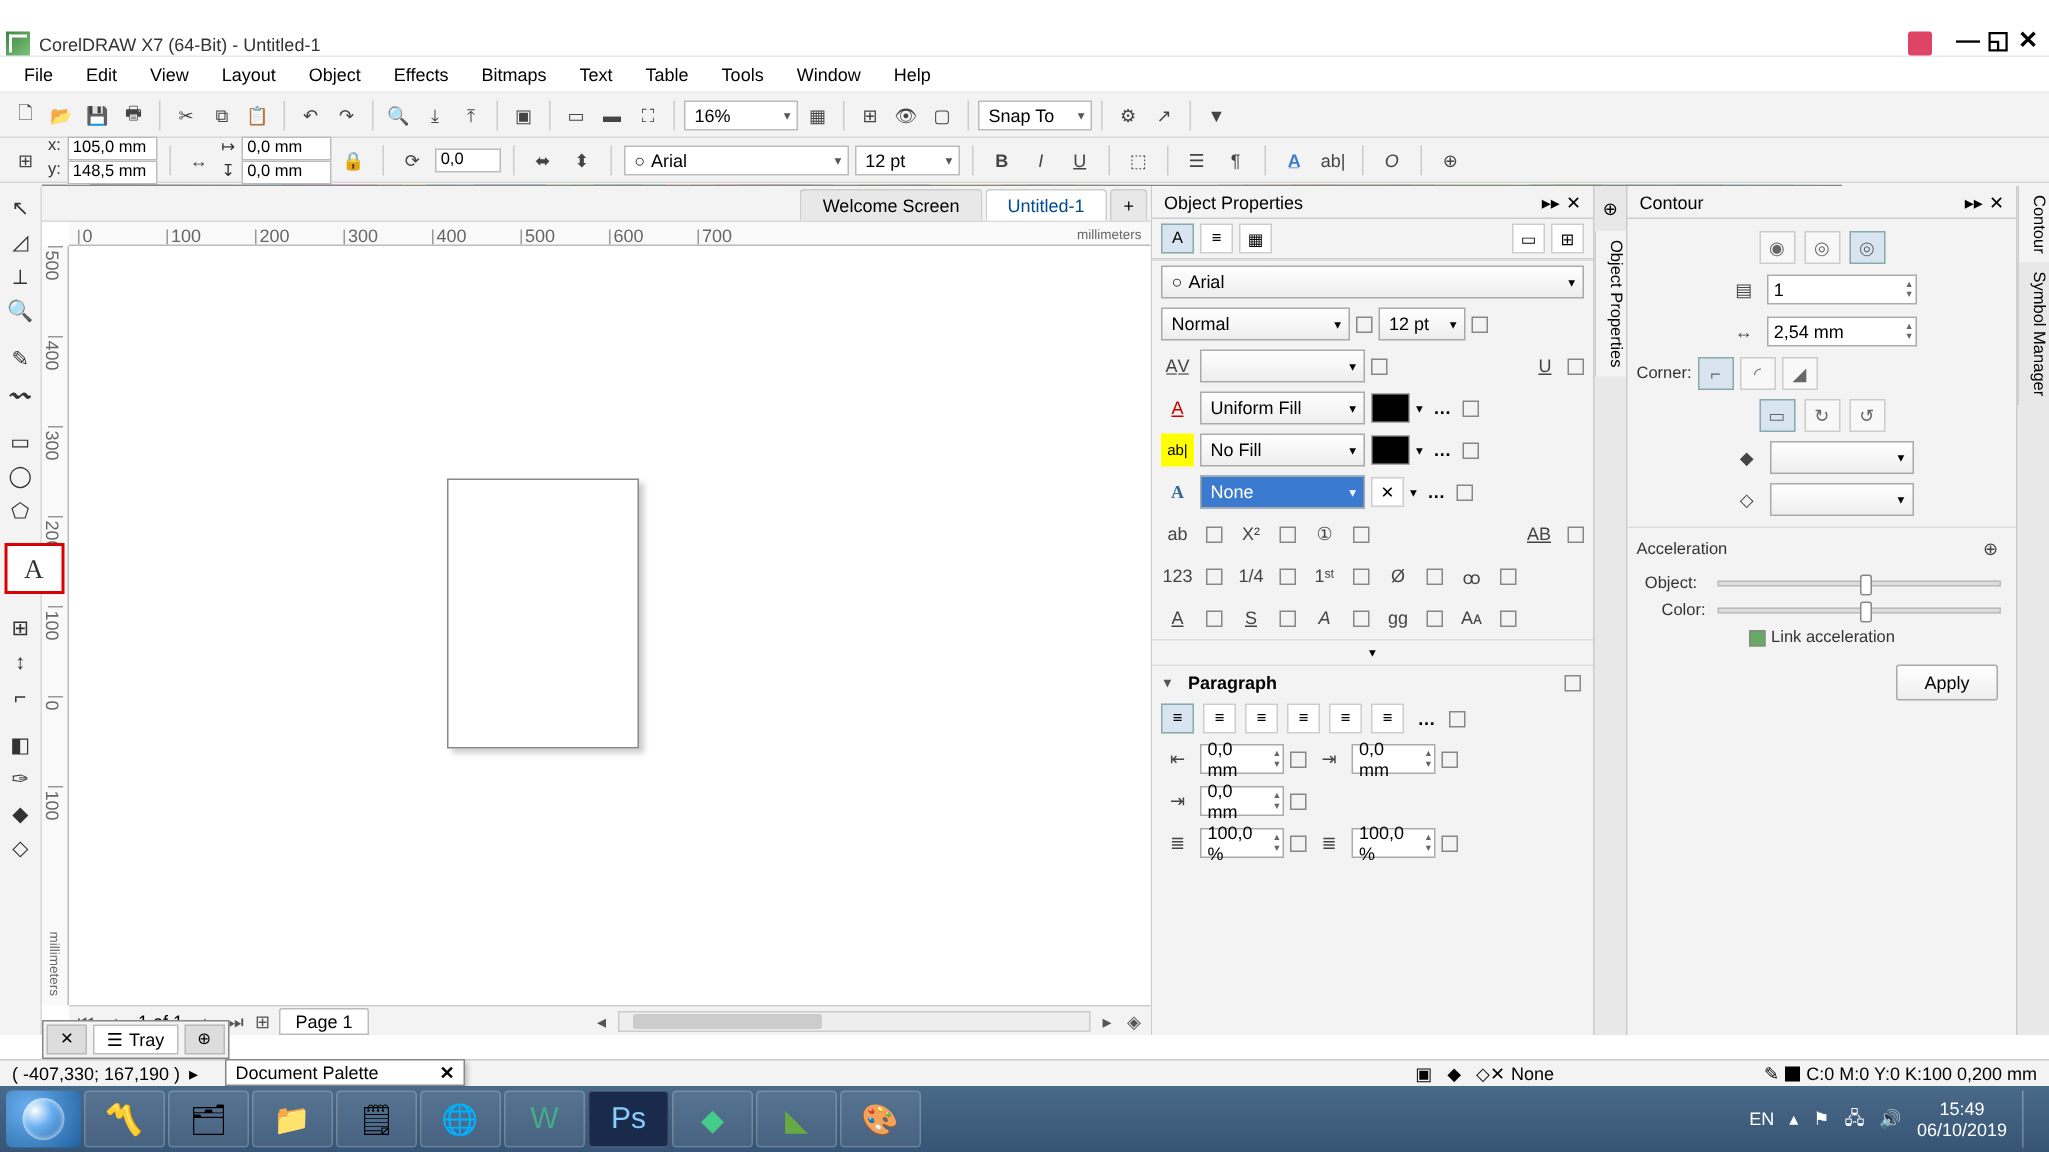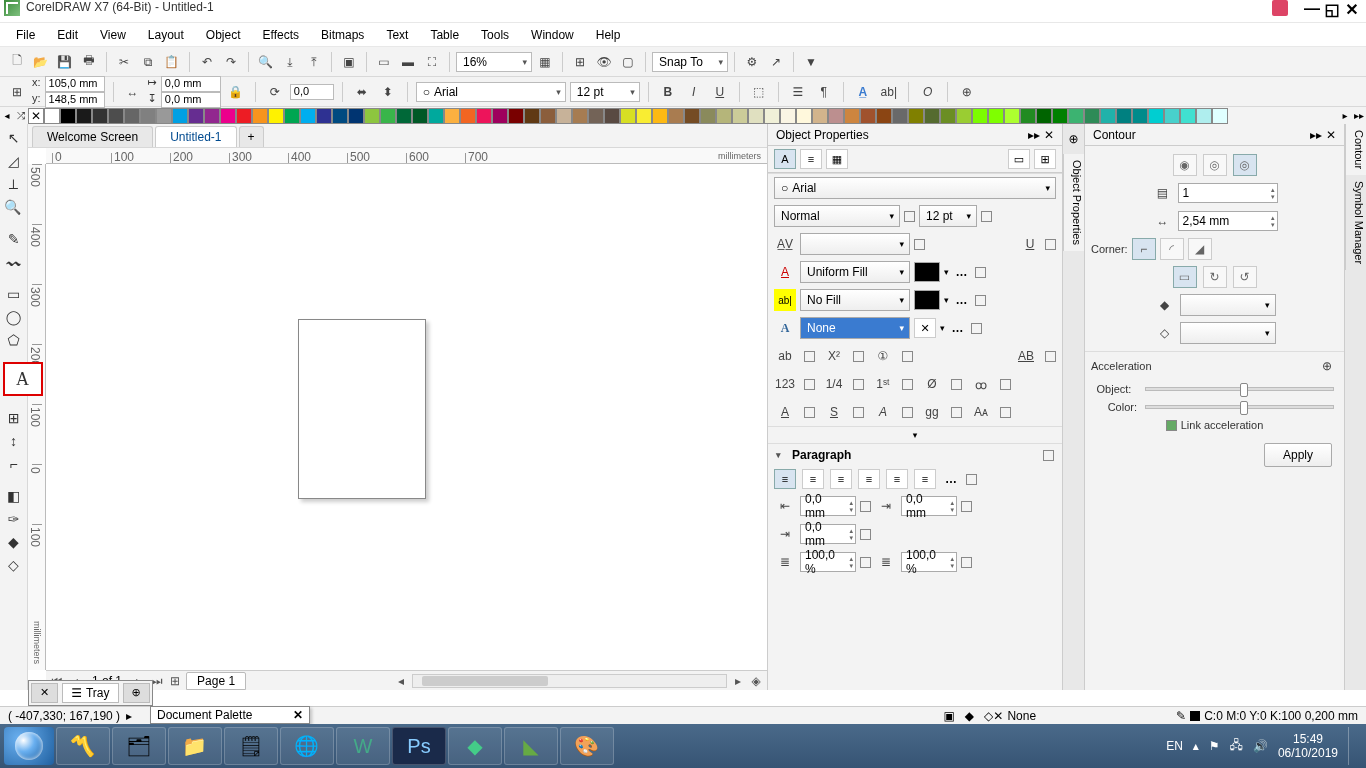--- a/index.html
+++ b/index.html
@@ -1,17 +1,17 @@
 <!DOCTYPE html>
 <html><head>
 <meta charset="utf-8">
 <style>
 * { margin: 0; padding: 0; box-sizing: border-box; font-family: "Segoe UI", Tahoma, sans-serif; font-size: 12px; -webkit-user-select: none; user-select: none; }
 body { background: #fff; overflow: hidden; width: 1366px; height: 768px; position: relative; }
-.titlebar { height: 23px; display: flex; align-items: flex-start; padding: 0 4px; background: #fff; border-bottom: 1px solid #e8e8e8; }
+.titlebar { height: 38px; display: flex; align-items: flex-end; padding: 0 4px; background: #fff; border-bottom: 1px solid #e8e8e8; }
 .titlebar .logo { width: 16px; height: 16px; background: linear-gradient(135deg,#3a8a3a,#7ec07e); margin-right: 6px; position: relative; }
 .titlebar .logo::after { content: ""; position: absolute; inset: 2px; border: 2px solid #fff; border-right: none; border-bottom: none; }
 .titlebar .title { color: #333; }
 .titlebar .spacer { flex: 1; }
 .titlebar .user { width: 16px; height: 16px; background: #d46; border-radius: 2px; margin-right: 14px; }
 .winbtn { width: 20px; text-align: center; font-size: 16px; font-weight: bold; cursor: pointer; }
 .menubar { height: 24px; display: flex; align-items: center; padding: 0 6px; gap: 2px; border-bottom: 1px solid #e8e8e8; }
 .menubar .m { padding: 2px 10px; cursor: pointer; }
 .toolbar { height: 30px; display: flex; align-items: center; border-bottom: 1px solid #d8d8d8; padding: 0 6px; gap: 2px; background: #f3f3f3; }
 .tbtn { width: 22px; height: 22px; display: inline-flex; align-items: center; justify-content: center; border: 1px solid transparent; cursor: pointer; color: #444; }
@@ -23,21 +23,21 @@
 .fld { width: 60px; height: 16px; border: 1px solid #bbb; background: #fff; padding: 0 3px; font-size: 11px; }
 .palette { height: 18px; display: flex; align-items: center; border-bottom: 1px solid #d8d8d8; background: #f3f3f3; }
 .palette .nav { width: 14px; text-align: center; font-size: 10px; cursor: pointer; }
 .swatches { display: flex; flex: 1; overflow: hidden; }
 .sw { width: 16px; height: 16px; border: 1px solid #888; flex: none; }
 .main { position: absolute; top: 124px; left: 0; right: 0; bottom: 78px; display: flex; }
 .toolbox { width: 28px; background: #f3f3f3; border-right: 1px solid #d8d8d8; display: flex; flex-direction: column; padding-top: 4px; gap: 3px; align-items: center; }
 .tool { width: 22px; height: 20px; display: flex; align-items: center; justify-content: center; cursor: pointer; color: #333; font-size: 14px; }
 .tool.hl { border: 2px solid #d00; width: 40px; height: 34px; margin-left: 18px; background: #fff; position: relative; z-index: 3; }
 .workarea { flex: 1; position: relative; background: #fff; }
-.tabs { height: 24px; background: #f3f3f3; border-bottom: 1px solid #d8d8d8; display: flex; align-items: end; padding-left: 4px; }
+.tabs { height: 24px; background: #f3f3f3; border-bottom: 1px solid #d8d8d8; display: flex; align-items: end; padding-left: 4px; justify-content: flex-end; }
 .tab { padding: 3px 14px; background: #e8e8e8; border: 1px solid #ccc; border-bottom: none; margin-right: 2px; border-radius: 3px 3px 0 0; cursor: pointer; }
 .tab.active { background: #fff; color: #004a8f; }
 .ruler-h { position: absolute; top: 24px; left: 18px; right: 0; height: 16px; background: #f9f9f9; border-bottom: 1px solid #bbb; font-size: 9px; color: #666; overflow: hidden; padding-left: 6px; display: flex; align-items: end; }
 .ruler-h span { display:inline-block; width:59px; text-align:left; border-left:1px solid #999; padding-left:2px; height:10px; line-height:8px;}
 .ruler-h .unit{position:absolute; right:6px; bottom:2px; font-size:9px;}
 .ruler-v { position: absolute; top: 40px; left: 0; bottom: 20px; width: 18px; background: #f9f9f9; border-right: 1px solid #bbb; font-size: 9px; color: #666; display:flex; flex-direction:column; align-items:center; }
 .ruler-v span{writing-mode:vertical-rl; height:60px; border-top:1px solid #999; width:10px; text-align:left; padding-top:2px;}
 .ruler-v .unit{position:absolute; bottom:6px; font-size:9px; writing-mode:vertical-rl;}
 .canvas { position: absolute; top: 40px; left: 18px; right: 0; bottom: 20px; background: #fff; overflow: hidden; }
 .page { position: absolute; left: 252px; top: 155px; width: 128px; height: 180px; background: #fff; border: 1px solid #888; box-shadow: 3px 3px 4px rgba(0,0,0,.2); }

